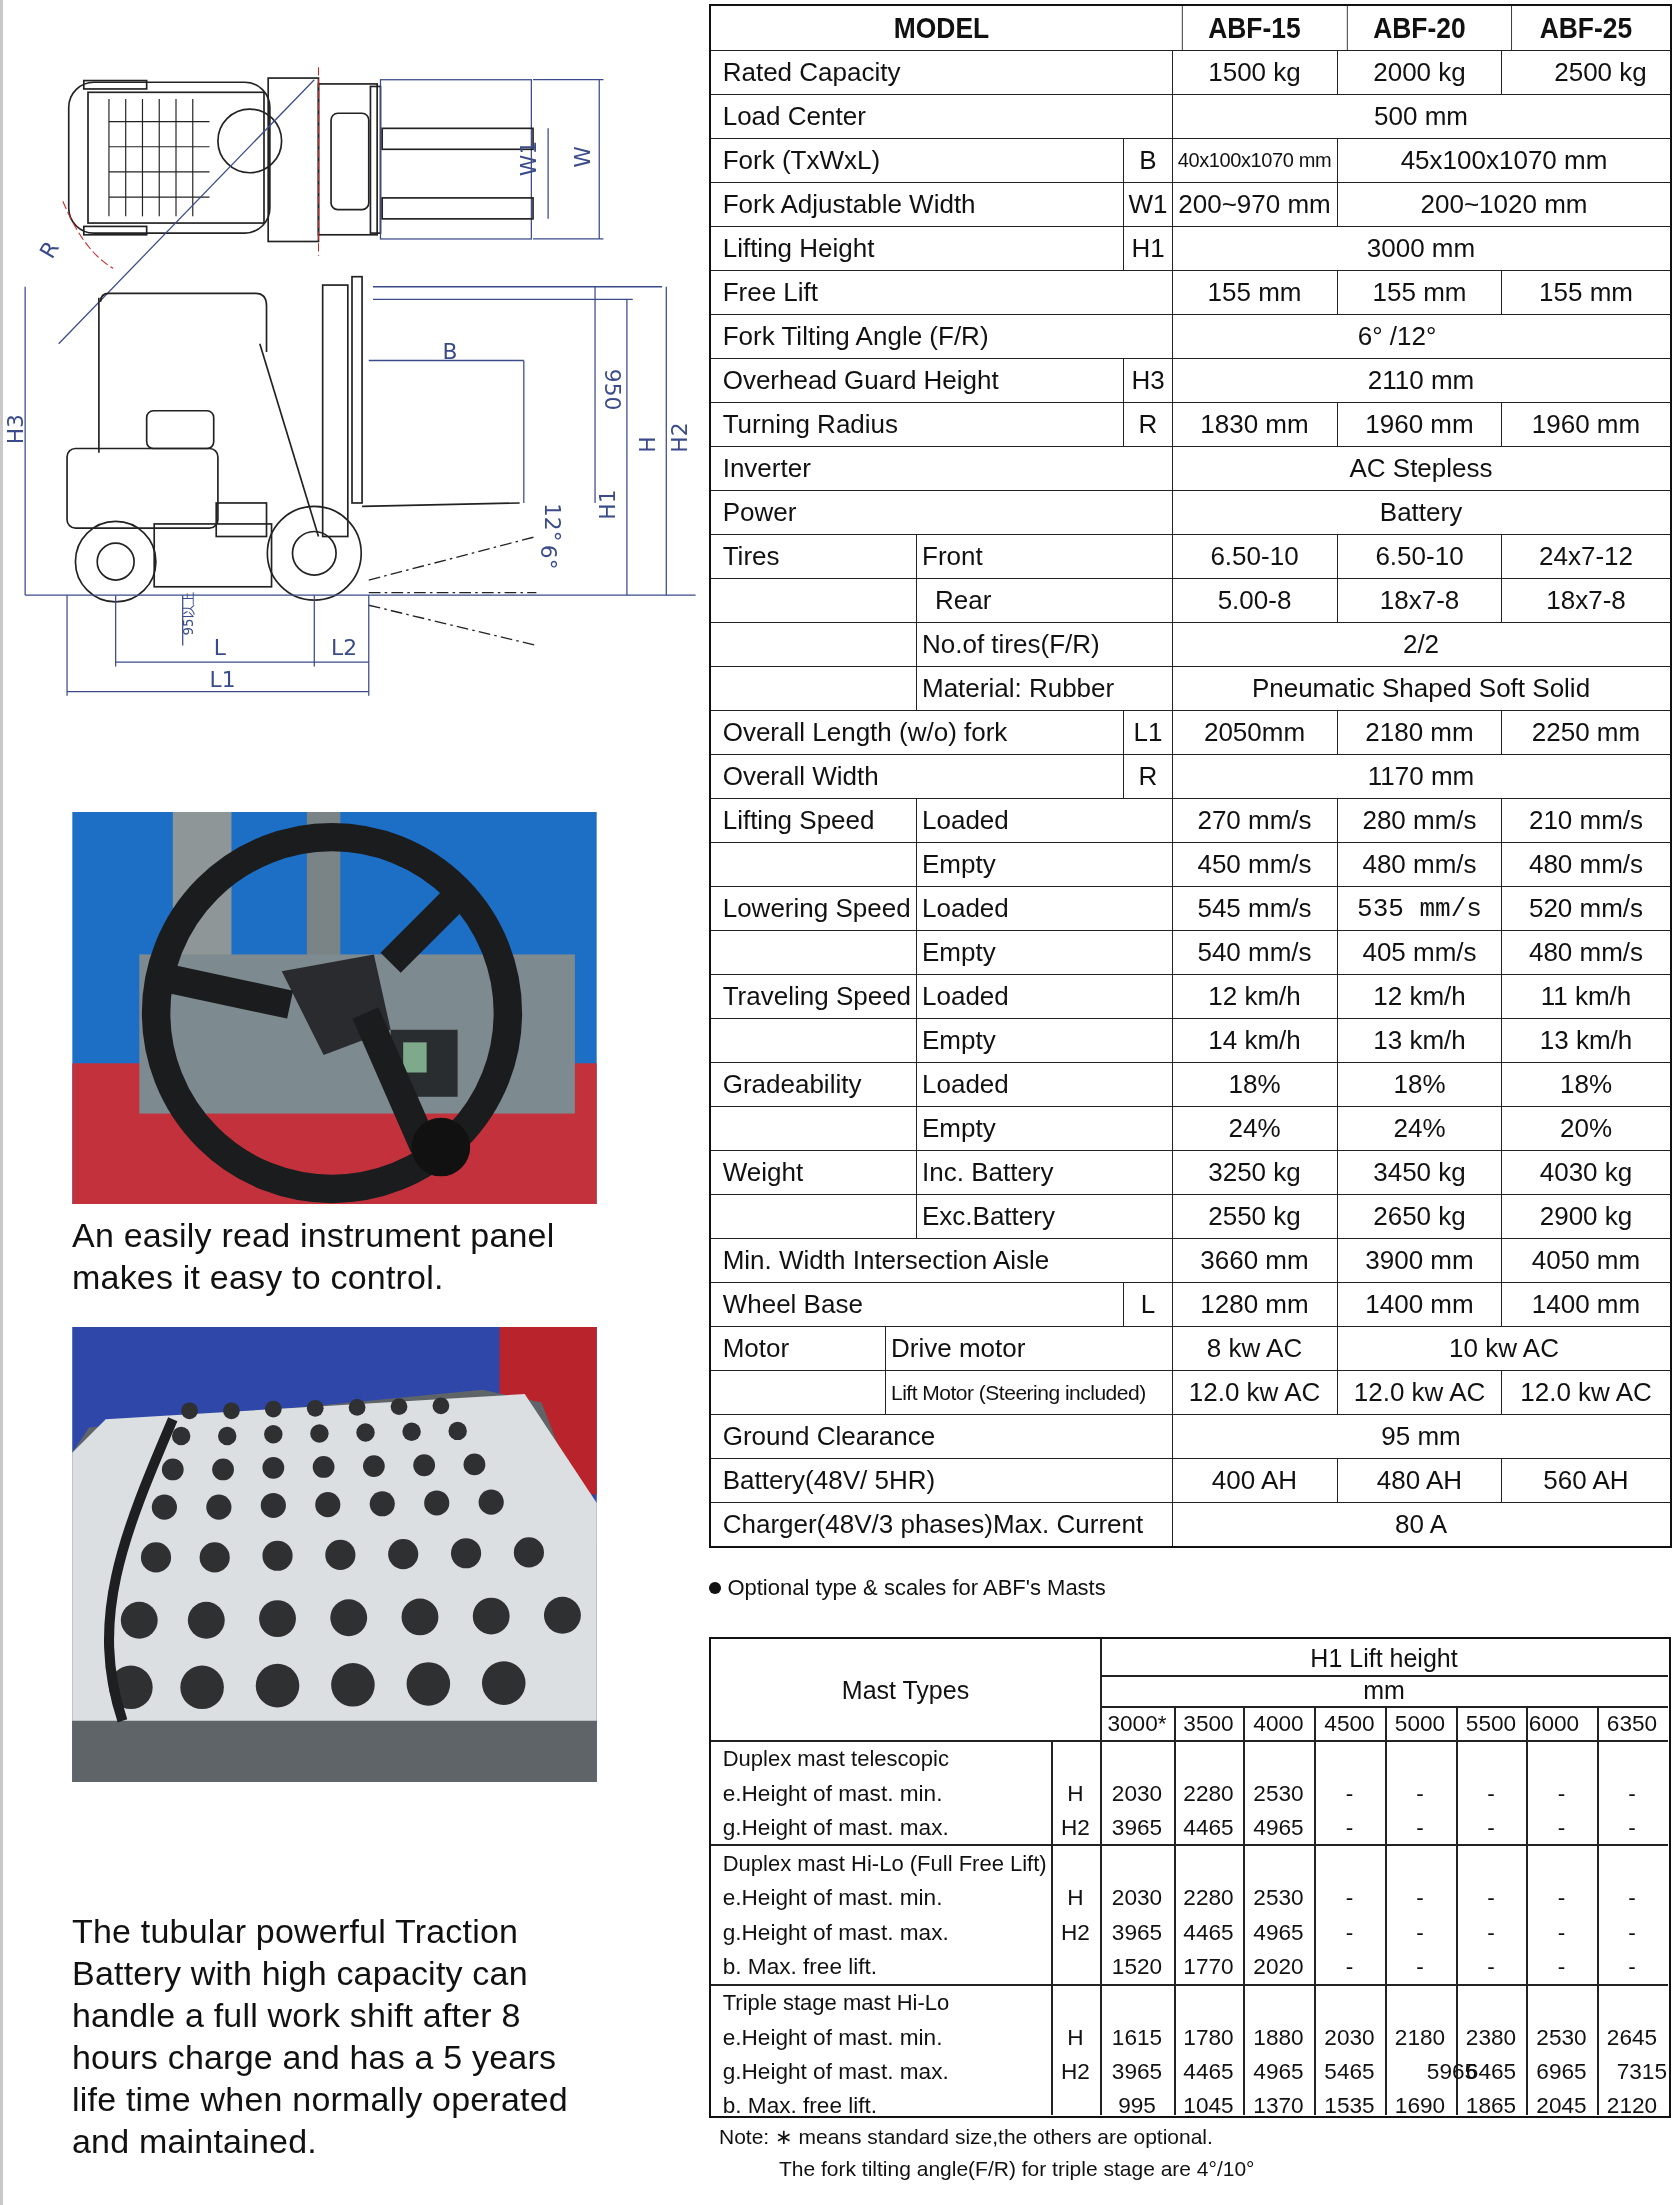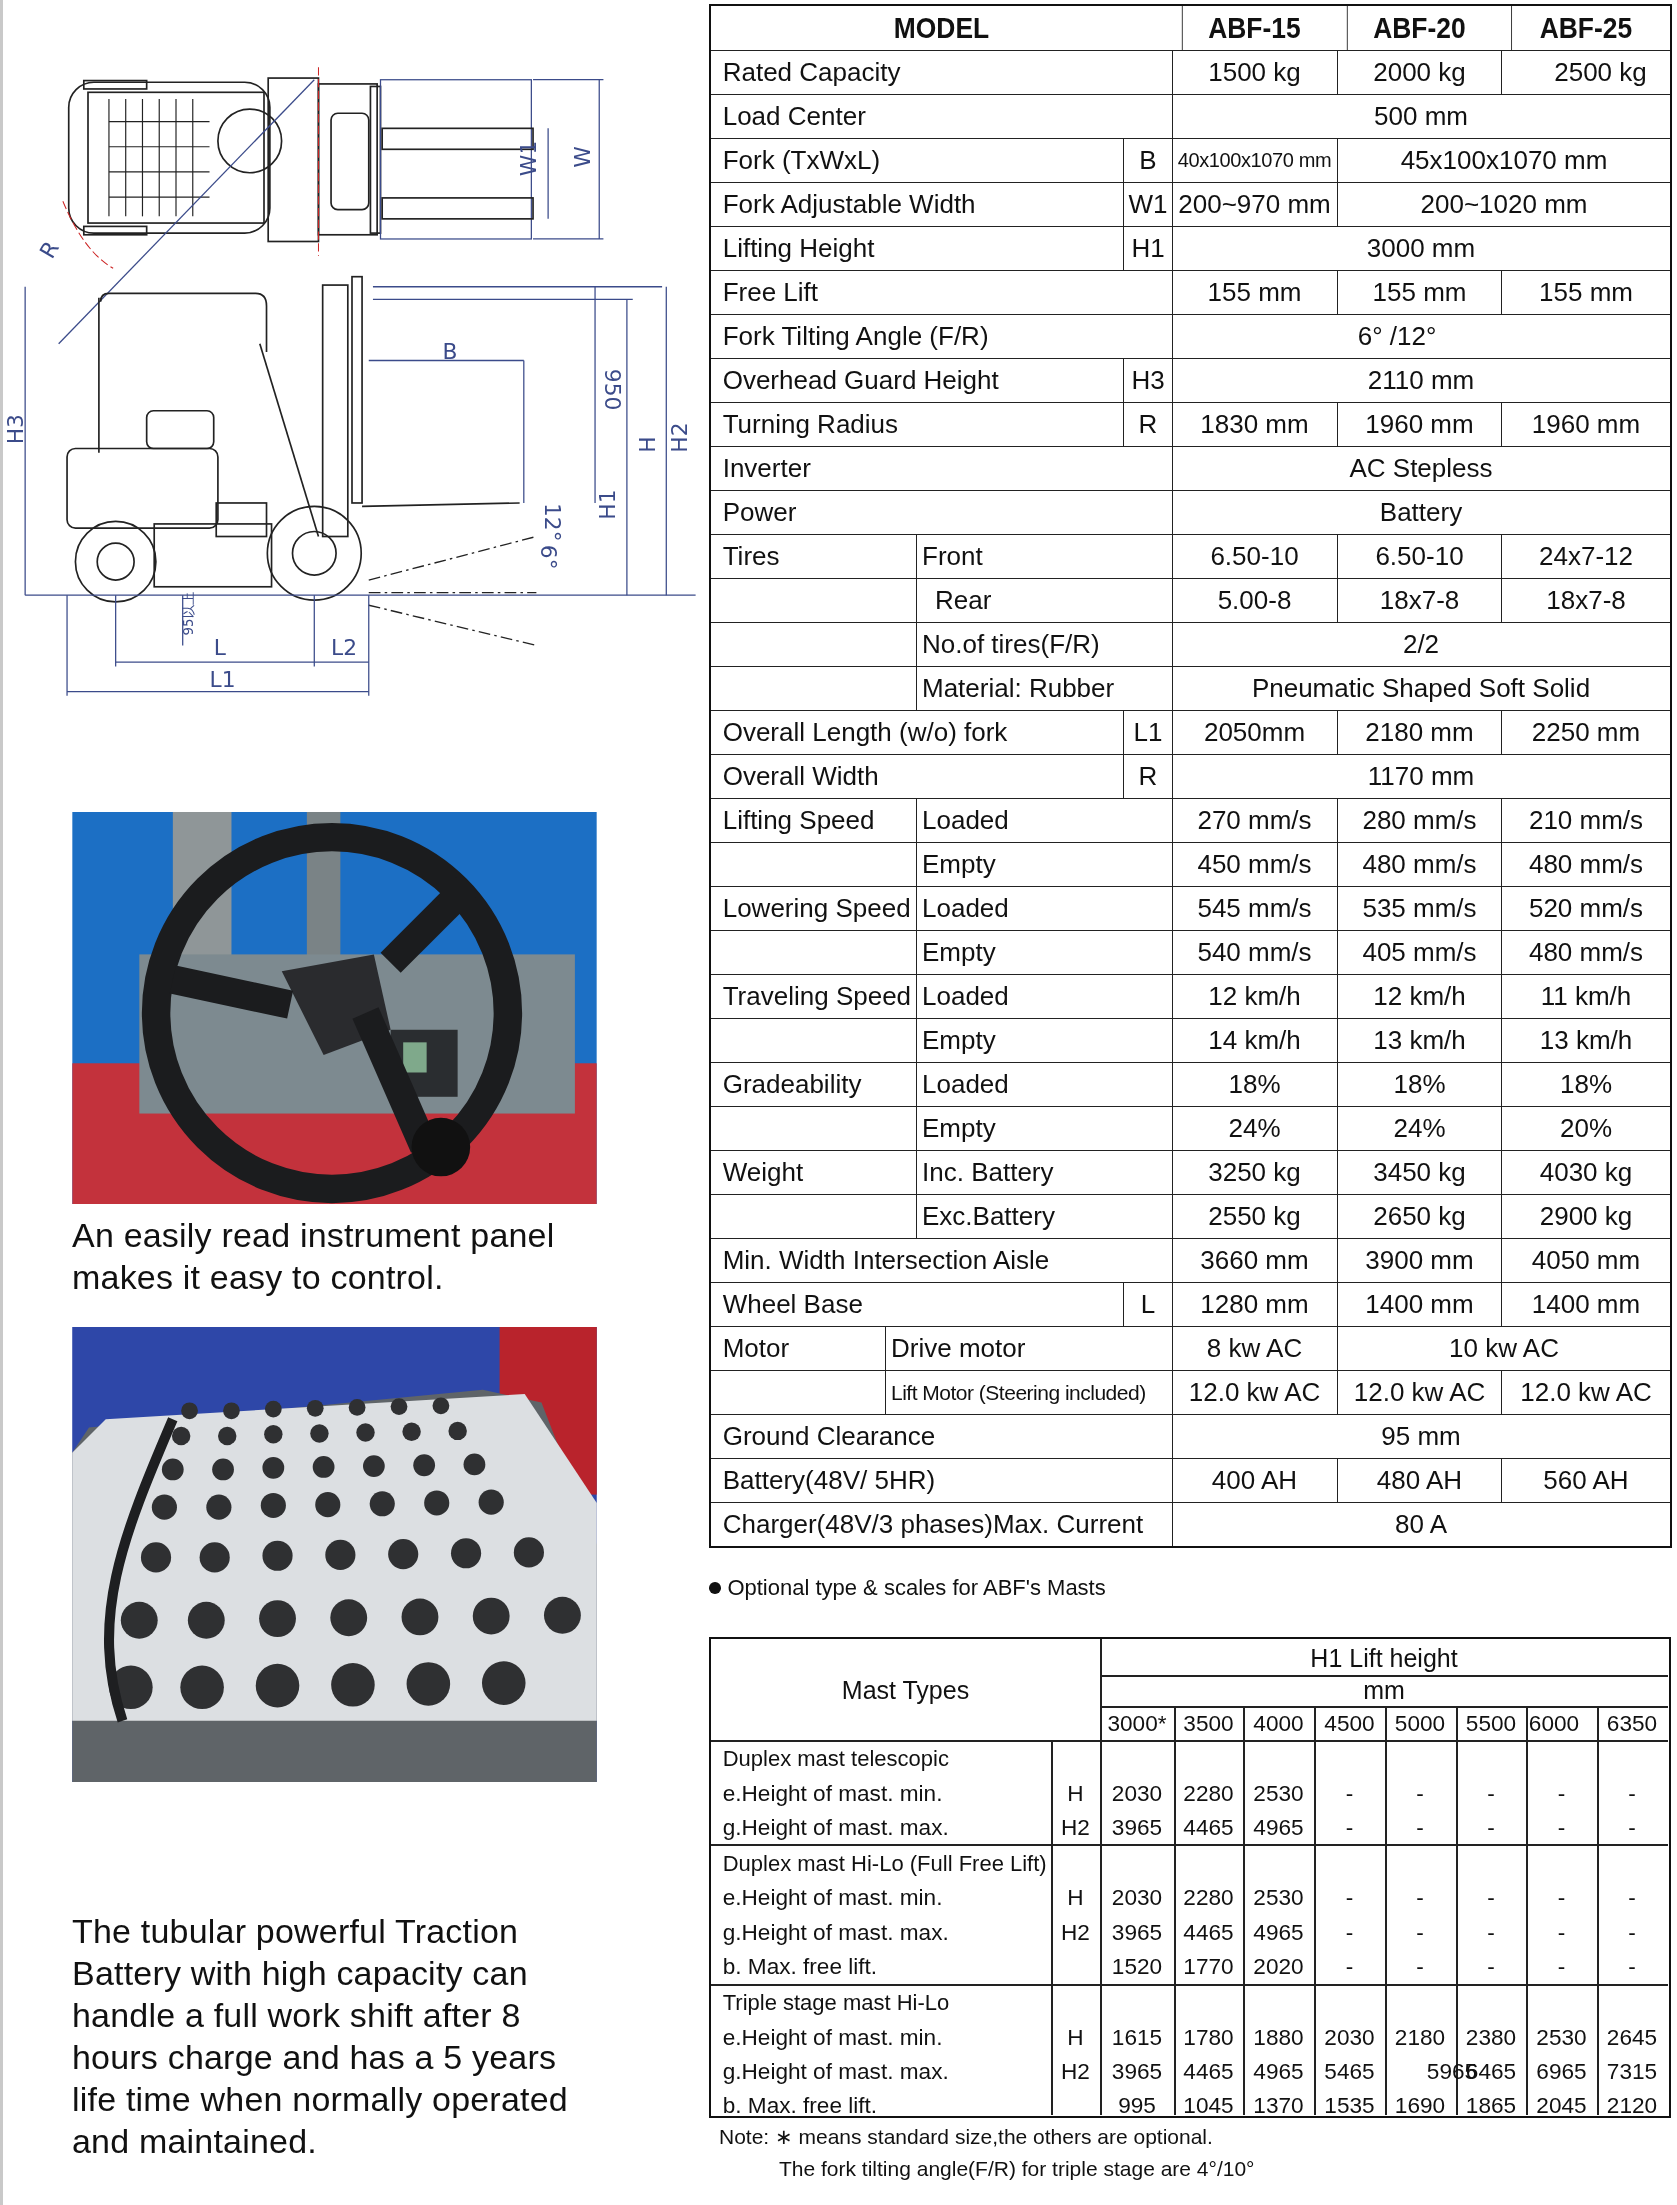--- a/index.html
+++ b/index.html
@@ -353,21 +353,21 @@
       <div class="cell l" style="left: 0px; width: 205px;"></div>
       <div class="cell l bl" style="left: 205px; width: 256px; padding-left: 5px;">Empty</div>
       <div class="cell c bl" style="left: 461px; width: 164px;">450 mm/s</div>
       <div class="cell c bl" style="left: 626px; width: 164px;">480 mm/s</div>
       <div class="cell c bl" style="left: 790px; width: 169px;">480 mm/s</div>
     </div>
     <div class="row">
       <div class="cell l" style="left: 0px; width: 205px;">Lowering Speed</div>
       <div class="cell l bl" style="left: 205px; width: 256px; padding-left: 5px;">Loaded</div>
       <div class="cell c bl" style="left: 461px; width: 164px;">545 mm/s</div>
-      <div class="cell c bl" style="left: 626px; width: 164px;">535 mm/s</div>
+      <div class="cell c bl" style="left: 626px; width: 164px; font-family: Liberation Mono, monospace;">535 mm/s</div>
       <div class="cell c bl" style="left: 790px; width: 169px;">520 mm/s</div>
     </div>
     <div class="row">
       <div class="cell l" style="left: 0px; width: 205px;"></div>
       <div class="cell l bl" style="left: 205px; width: 256px; padding-left: 5px;">Empty</div>
       <div class="cell c bl" style="left: 461px; width: 164px;">540 mm/s</div>
       <div class="cell c bl" style="left: 626px; width: 164px;">405 mm/s</div>
       <div class="cell c bl" style="left: 790px; width: 169px;">480 mm/s</div>
     </div>
     <div class="row">
@@ -550,21 +550,21 @@
     <div class="txt ctr" style="left: 886px; top: 382px; width: 70px;">2645</div>
     <div class="txt" style="left: 11.7px; top: 416px;">g.Height of mast. max.</div>
     <div class="txt ctr" style="left: 340px; top: 416px; width: 49px;">H2</div>
     <div class="txt ctr" style="left: 389px; top: 416px; width: 74px;">3965</div>
     <div class="txt ctr" style="left: 463px; top: 416px; width: 69px;">4465</div>
     <div class="txt ctr" style="left: 532px; top: 416px; width: 71px;">4965</div>
     <div class="txt ctr" style="left: 603px; top: 416px; width: 71px;">5465</div>
     <div class="txt ctr" style="left: 706px; top: 416px; width: 70px;">5965</div>
     <div class="txt ctr" style="left: 745px; top: 416px; width: 70px;">6465</div>
     <div class="txt ctr" style="left: 815px; top: 416px; width: 71px;">6965</div>
-    <div class="txt ctr" style="left: 886px; top: 416px; width: 70px;">7315</div>
+    <div class="txt ctr" style="left: 886px; top: 416px; width: 70px; text-align: right;">7315</div>
     <div class="txt" style="left: 11.7px; top: 450px;">b. Max. free lift.</div>
     <div class="txt ctr" style="left: 340px; top: 450px; width: 49px;"></div>
     <div class="txt ctr" style="left: 389px; top: 450px; width: 74px;">995</div>
     <div class="txt ctr" style="left: 463px; top: 450px; width: 69px;">1045</div>
     <div class="txt ctr" style="left: 532px; top: 450px; width: 71px; text-align: center;">1370</div>
     <div class="txt ctr" style="left: 603px; top: 450px; width: 71px;">1535</div>
     <div class="txt ctr" style="left: 674px; top: 450px; width: 70px;">1690</div>
     <div class="txt ctr" style="left: 745px; top: 450px; width: 70px;">1865</div>
     <div class="txt ctr" style="left: 815px; top: 450px; width: 71px;">2045</div>
     <div class="txt ctr" style="left: 886px; top: 450px; width: 70px;">2120</div>

